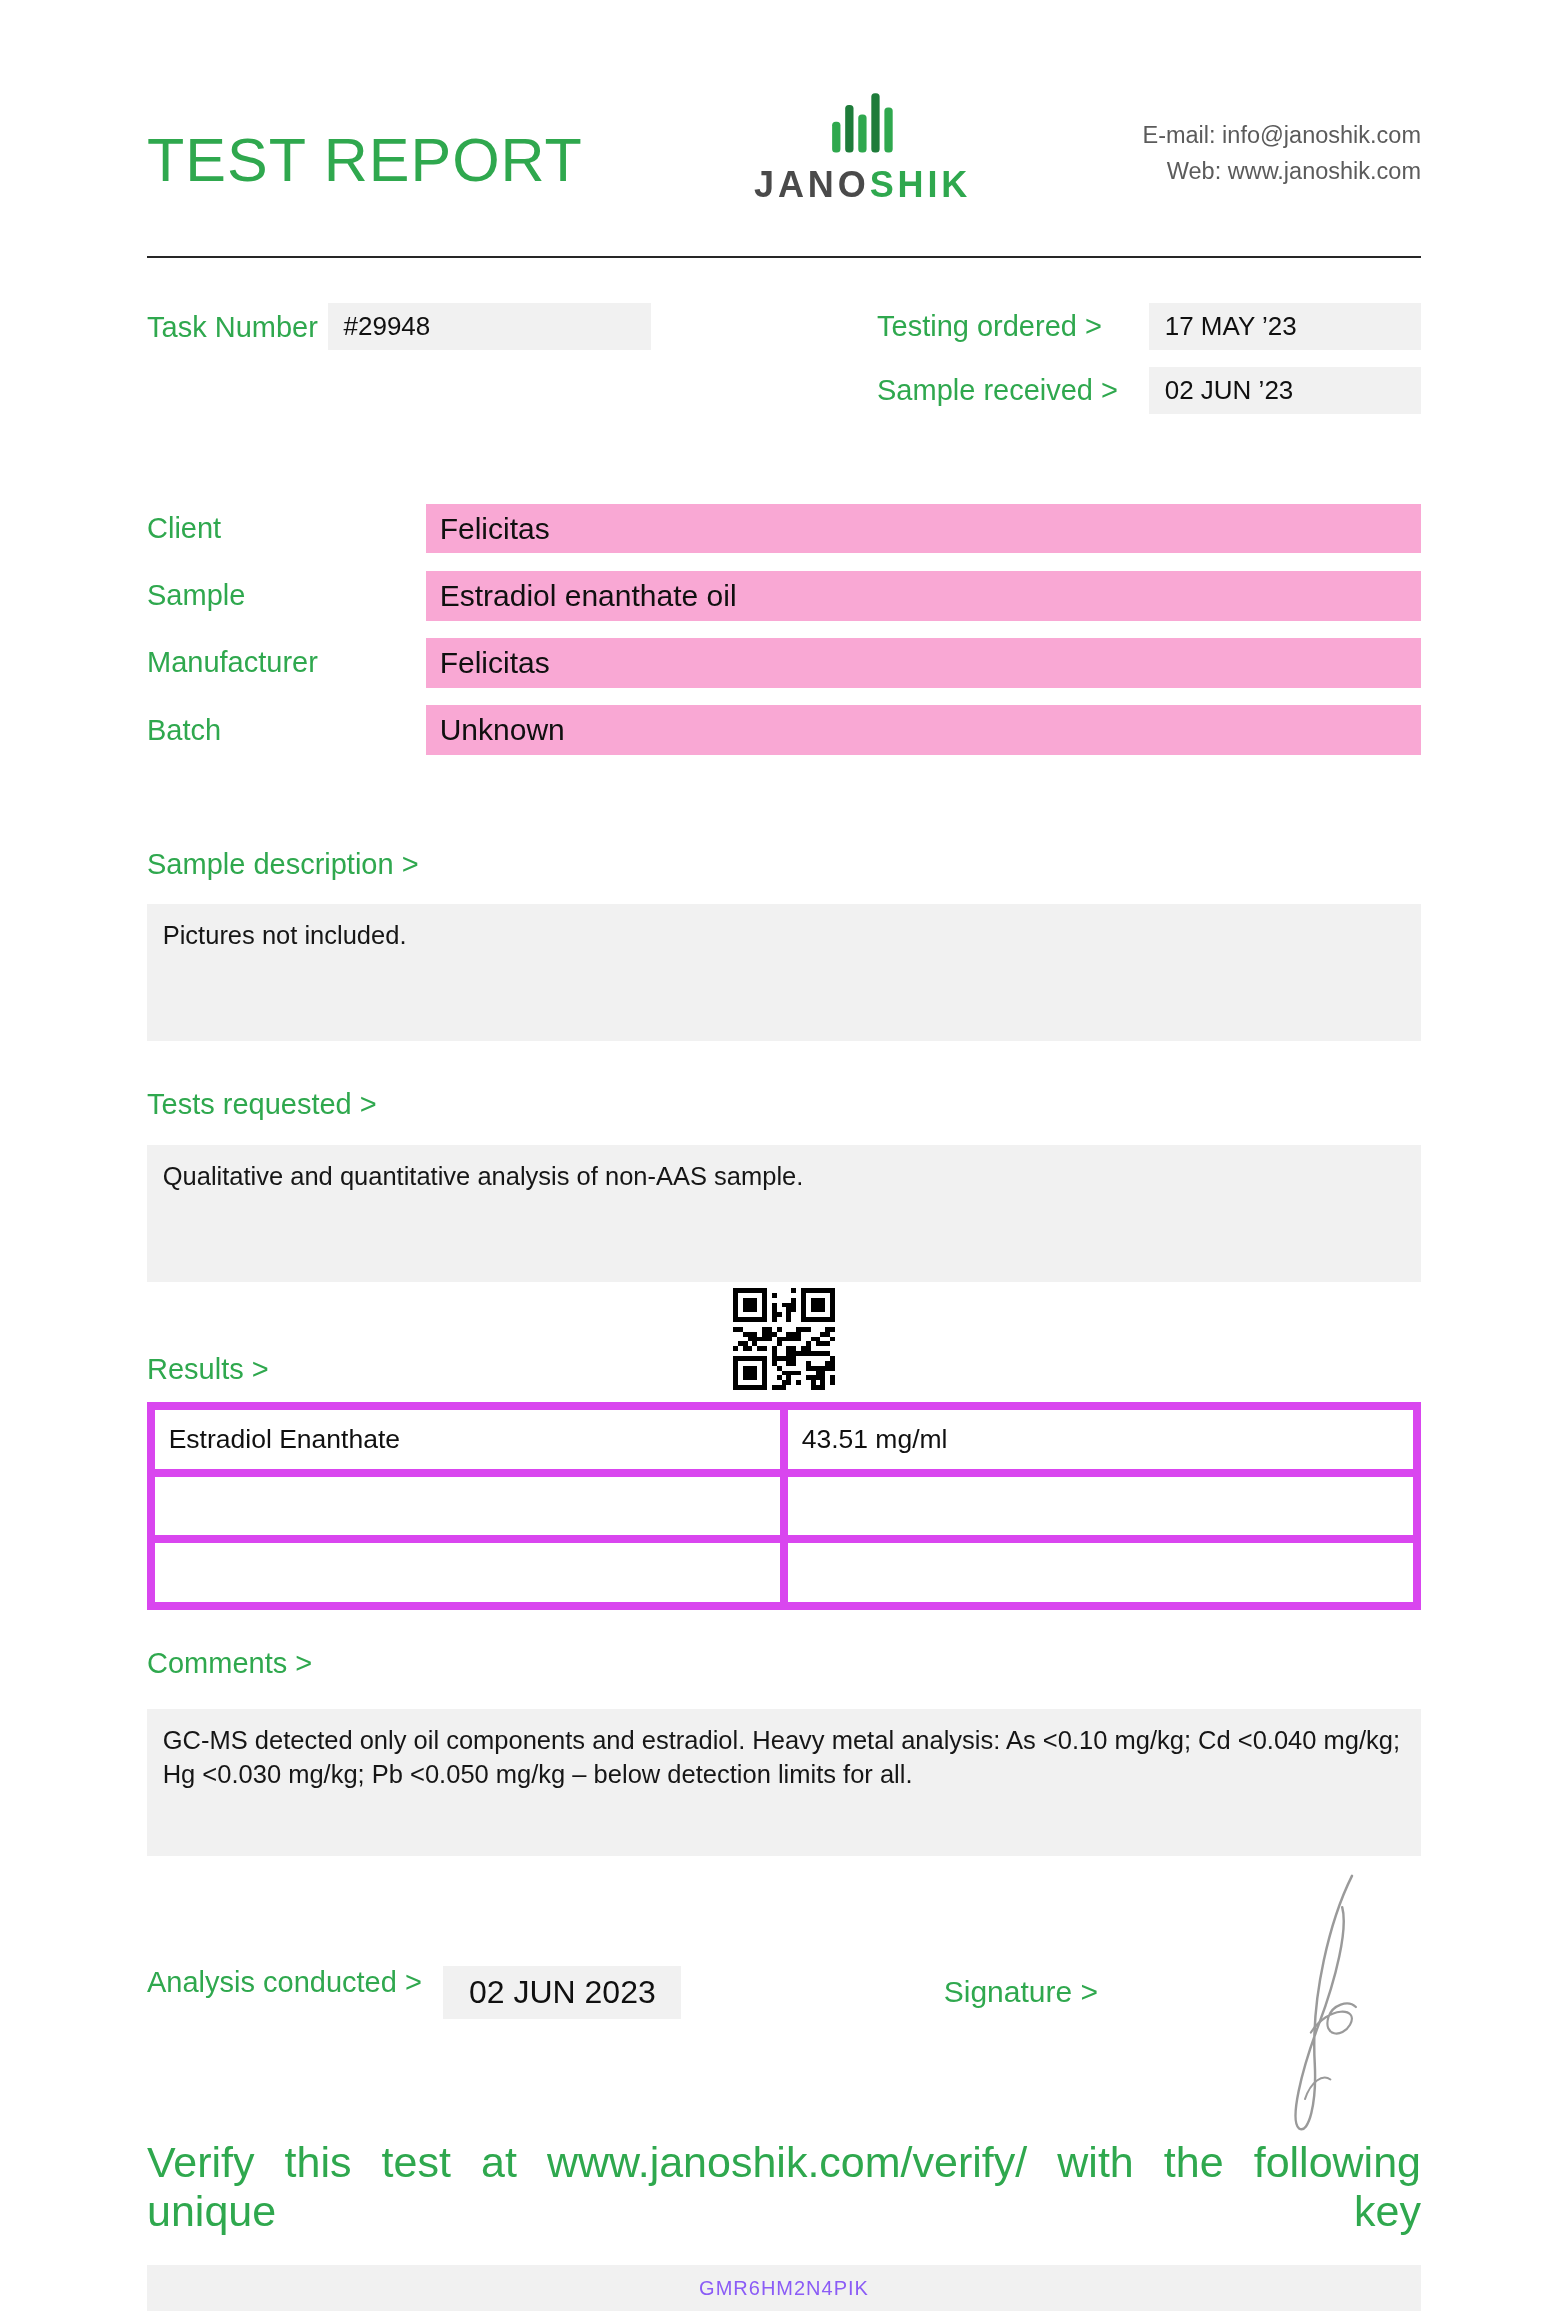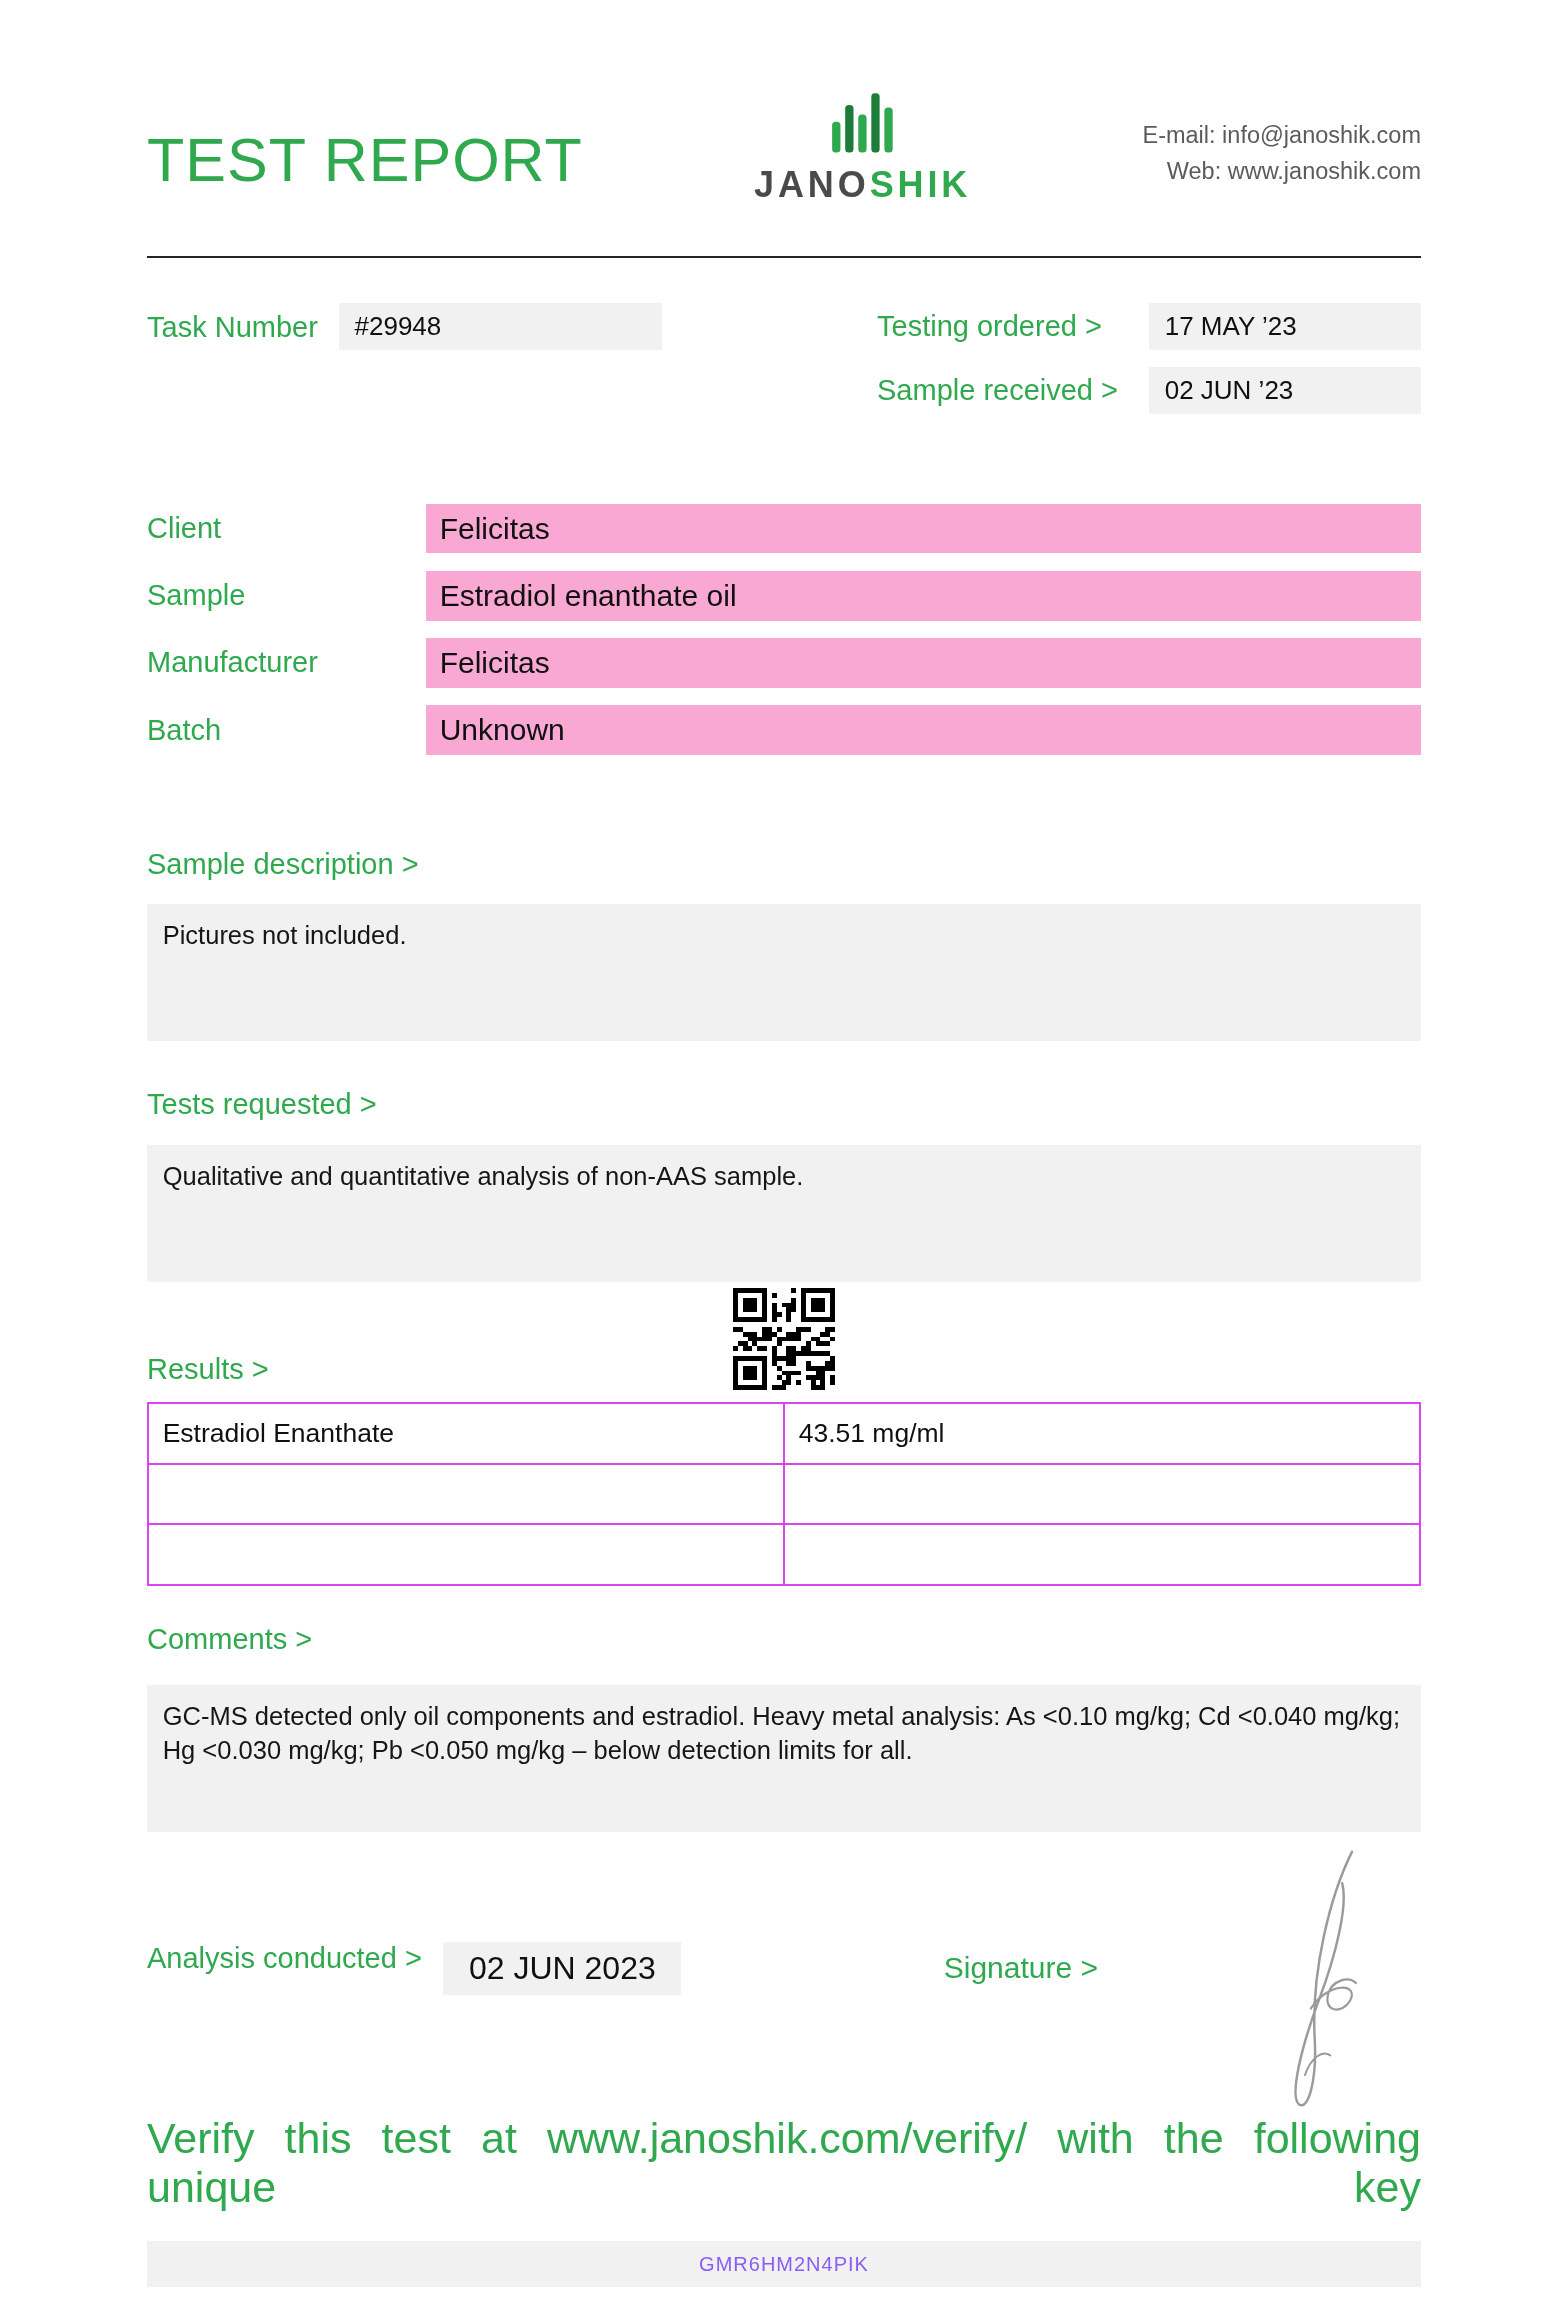--- a/index.html
+++ b/index.html
@@ -12,21 +12,21 @@
   .header{display:flex;align-items:flex-start;height:129px;}
   .report-title{font-size:61px;color:#2fa84e;letter-spacing:1px;white-space:nowrap;padding-top:39px;}
   .logo-block{flex:1;text-align:center;padding-top:0;}
   .logo-icon svg{display:block;margin:0 auto 2px auto;}
   .logo-text{font-size:36px;font-weight:bold;letter-spacing:3.9px;color:#4a4a4a;}
   .logo-text .green{color:#2fa84e;}
   .contact{font-size:23.5px;color:#5b5b5b;line-height:1.55;text-align:right;padding-top:31px;white-space:nowrap;}
   .rule{border-bottom:2.9px solid #262626;margin-top:41px;}
   
   .meta{display:flex;justify-content:space-between;margin-top:45px;}
-  .meta-left{display:flex;align-items:flex-start;gap:21px;}
+  .meta-left{display:flex;align-items:flex-start;gap:10px;}
   .green-label{color:#2fa84e;font-size:29px;white-space:nowrap;}
   .task-label{padding-top:7.8px;}
   .value-box{background:#f1f1f1;color:#101010;font-size:26px;padding:7.8px 15.7px;box-sizing:border-box;}
   .task-box{width:323px;}
   .meta-right{display:flex;flex-direction:column;gap:17.6px;width:544px;}
   .meta-row{display:flex;align-items:center;justify-content:space-between;gap:19.6px;}
   .meta-box{width:272px;}
   
   .details{margin-top:90px;}
   .detail-row{display:flex;align-items:center;margin-bottom:17.6px;}
@@ -39,21 +39,21 @@
   .h-comments{margin-top:37px;}
   .gray-box{background:#f1f1f1;font-size:25.5px;color:#161616;padding:13.7px 15.7px;box-sizing:border-box;margin-top:23.5px;line-height:1.35;}
   .box-desc{min-height:137px;}
   .box-tests{min-height:137px;}
   .box-comments{min-height:147px;margin-top:29px;}
   
   .results-head{position:relative;height:112px;margin-top:5.9px;display:flex;align-items:flex-end;text-align:center;}
   .results-head .section-heading{padding-bottom:13.7px;}
   .qr{position:absolute;left:50%;top:0;transform:translateX(-50%);background:#fff;}
   .results-table{width:100%;border-collapse:collapse;margin-top:2px;}
-  .results-table td{border:2px solid #d946ef;height:51px;font-size:26.5px;padding:3.9px 13.7px;color:#101010;}
+  .results-table td{border:8px solid #d946ef;height:51px;font-size:26.5px;padding:3.9px 13.7px;color:#101010;}
   .results-table td.c1{width:50%;}
   
   .footer{display:flex;align-items:center;margin-top:110px;position:relative;}
   .analysis-group{display:flex;align-items:flex-start;gap:21.6px;}
   .analysis-box{font-size:32px;padding:7.8px 25.5px;}
   .sig-label{margin-left:auto;padding-right:323px;font-size:30px;}
   .signature{position:absolute;right:19.6px;top:-98px;}
   .verify{margin-top:119px;color:#2fa84e;font-size:43px;text-align:justify;text-align-last:justify;}
   .key-box{margin-top:29px;background:#f1f1f1;text-align:center;font-size:20px;padding:11.8px 0;color:#8b5cf6;letter-spacing:1px;}
 </style>

